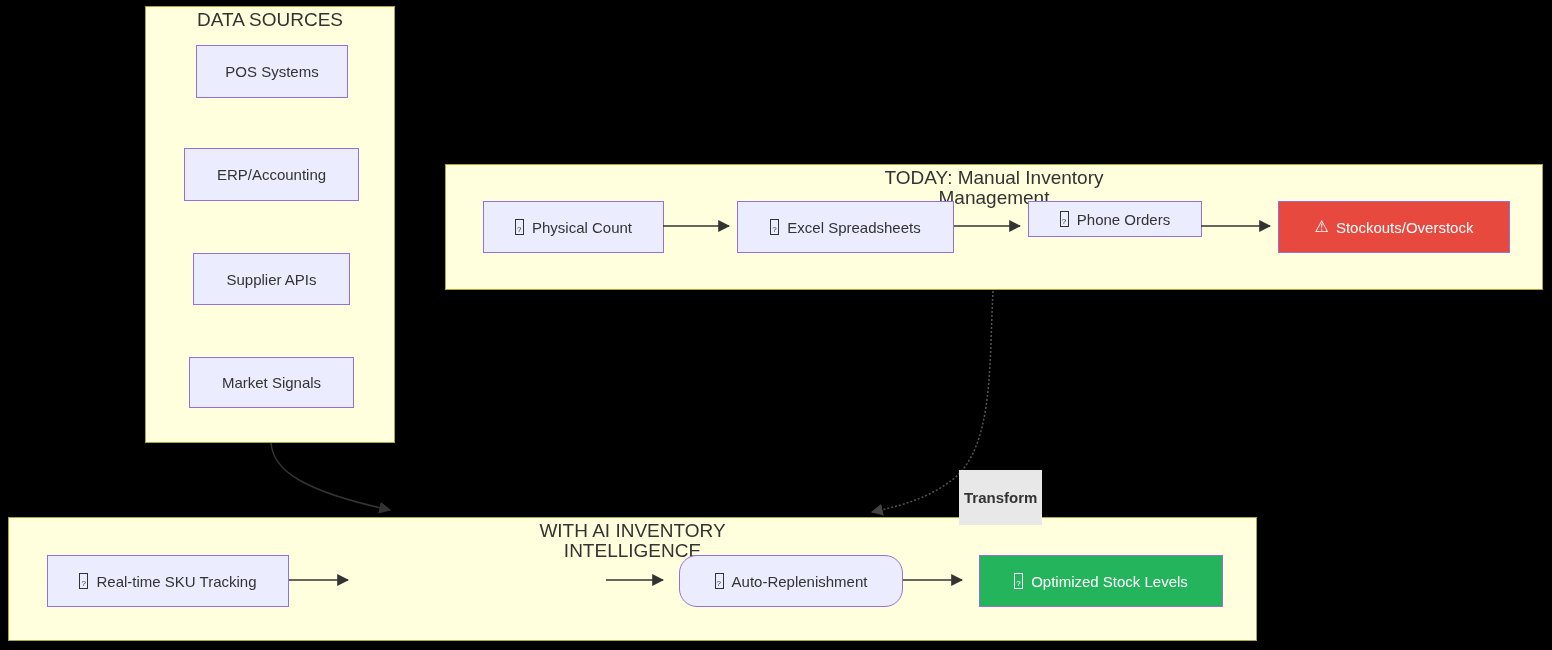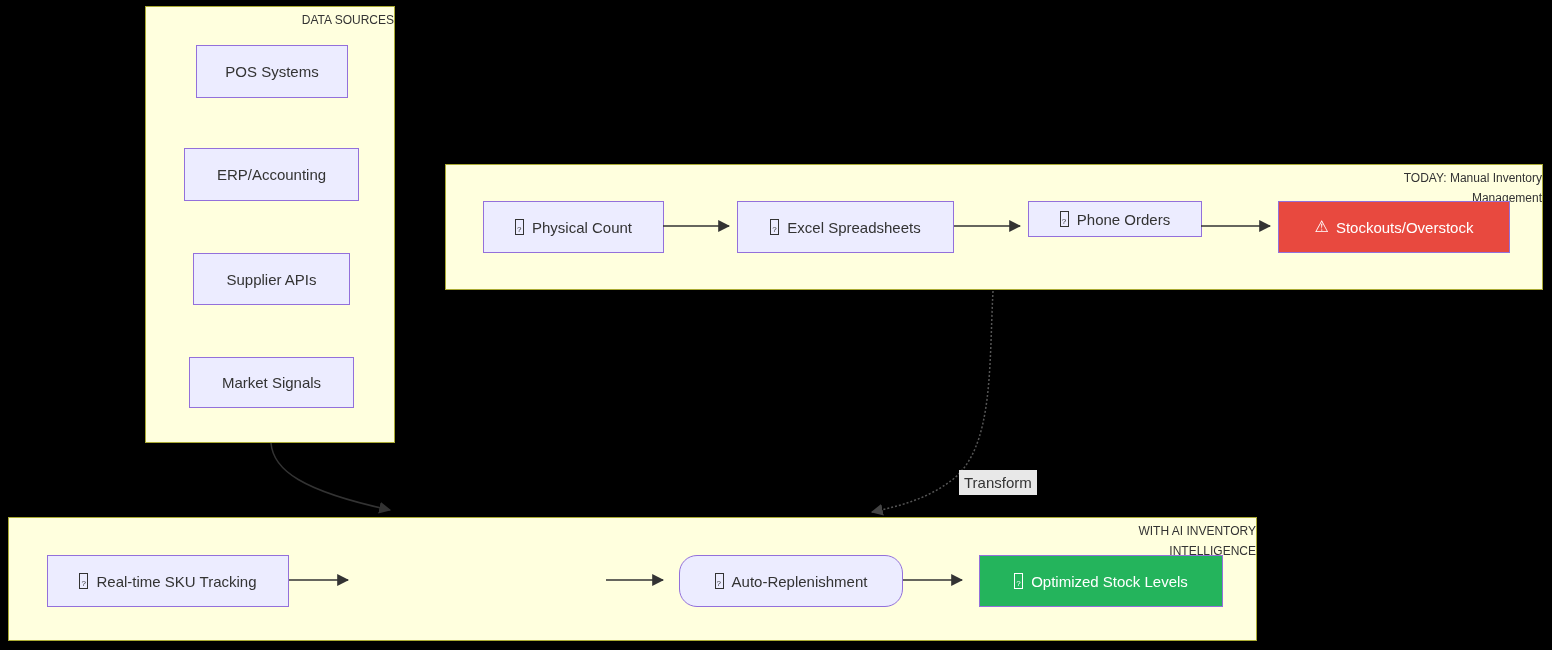--- a/index.html
+++ b/index.html
@@ -4,43 +4,43 @@
 <style>
   html,body{margin:0;padding:0;background:#000;}
   .canvas{
     position:relative;width:1552px;height:650px;background:#000;
     font-family:"Liberation Sans","DejaVu Sans",sans-serif;color:#333;overflow:hidden;
   }
   .subgraph{
     position:absolute;background:#ffffde;border:1px solid #aaaa33;box-sizing:border-box;
   }
   .sg-title{
-    position:absolute;top:3px;left:0;right:0;text-align:right;
-    font-size:12px;line-height:20px;color:#333;
+    position:absolute;top:3px;left:0;right:0;text-align:center;
+    font-size:19px;line-height:20px;color:#333;
   }
   .sg-title span{display:block;}
   .node{
     position:absolute;background:#ececff;border:1px solid #9370db;box-sizing:border-box;
     display:flex;align-items:center;justify-content:center;
     font-size:15px;color:#333;white-space:nowrap;
   }
   .node .lbl{display:inline-block;}
   
   .tofu{
     display:inline-block;position:relative;width:9px;height:16px;
     border:1px solid currentColor;margin-right:8px;flex:none;box-sizing:border-box;
   }
   .tofu::after{
     content:"?";position:absolute;left:1px;bottom:0;font-size:8px;line-height:8px;
   }
   .warn-glyph{margin-right:7px;font-size:16px;line-height:16px;}
   .edges{position:absolute;left:0;top:0;width:1552px;height:650px;pointer-events:none;}
   .edge-label{
     position:absolute;background:#e8e8e8;color:#333;font-size:15px;
-    padding:3px 5px;line-height:19px;
+    padding:18px 5px;line-height:19px;font-weight:bold;
   }
 </style>
 </head>
 <body>
 
 <div class="canvas">
 
   <div class="subgraph" style="left:145px;top:6px;width:250px;height:437px;">
     <div class="sg-title">
       <span>DATA SOURCES</span>

